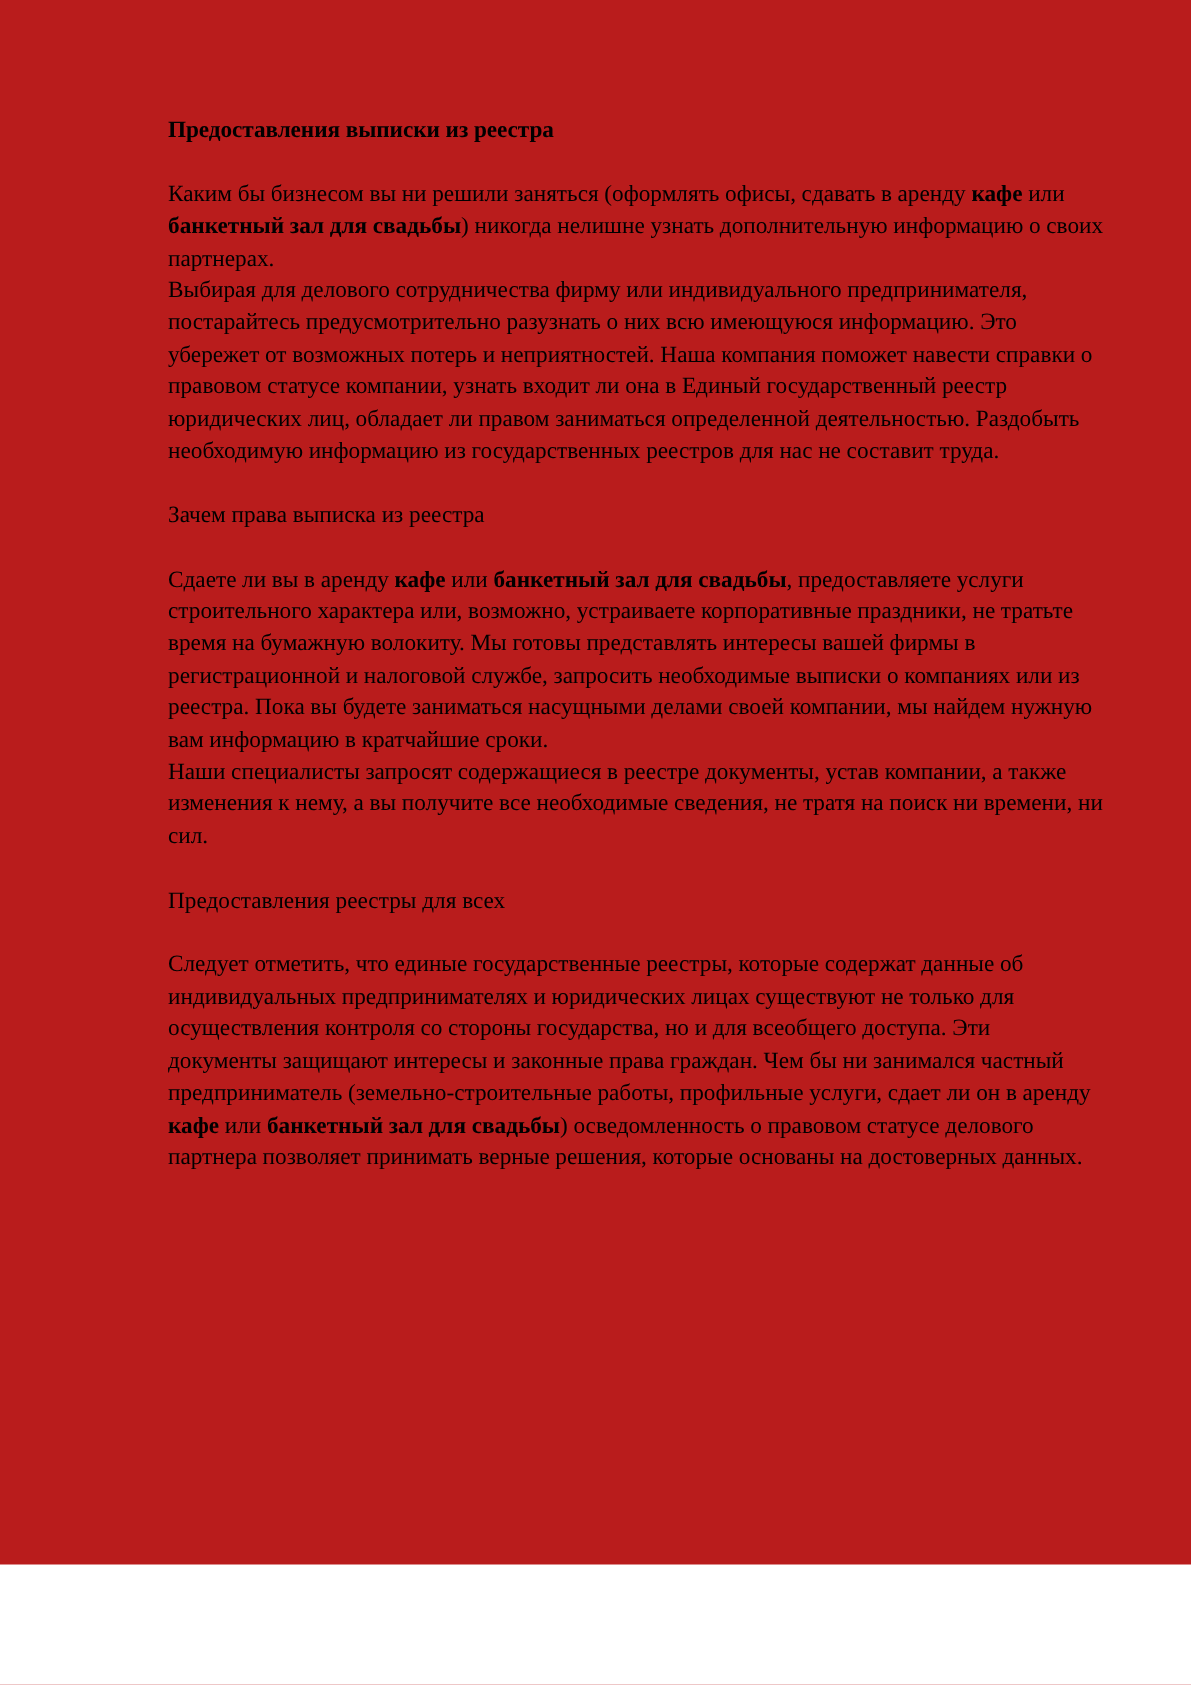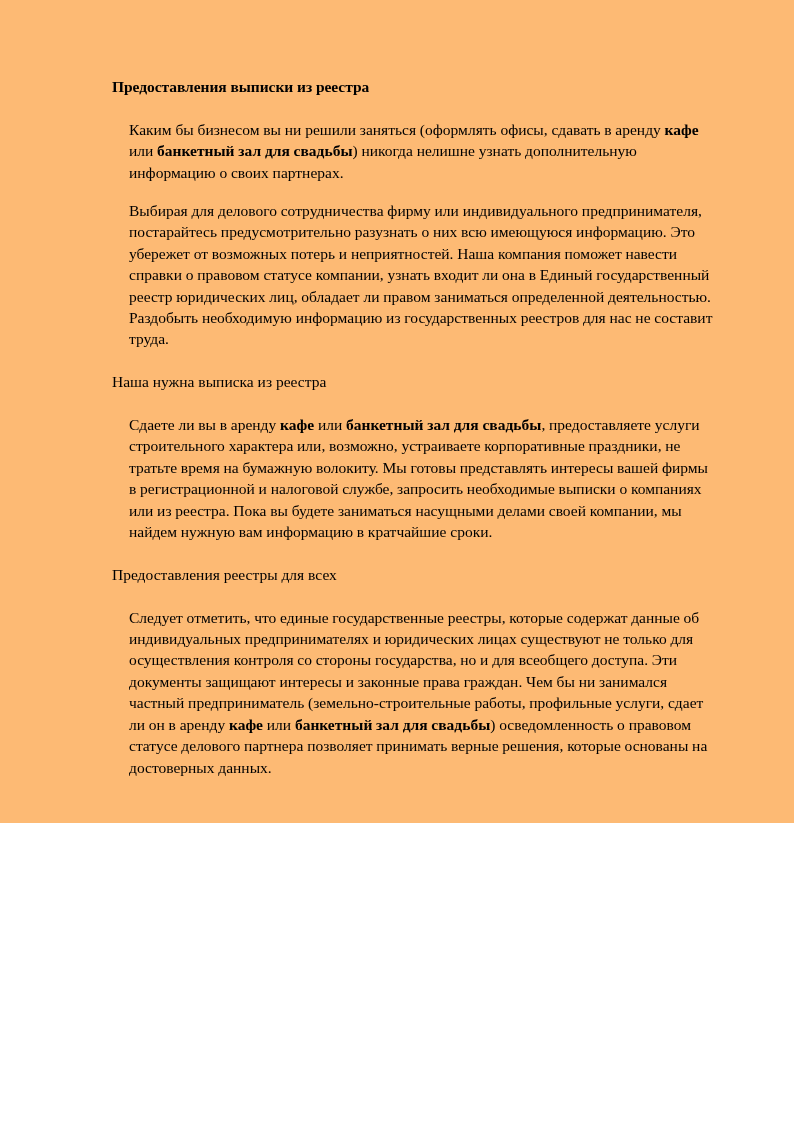--- a/index.html
+++ b/index.html
@@ -9,24 +9,24 @@
   }
   body {
     width: 794px;
     height: 1123px;
     font-family: "Liberation Serif", "DejaVu Serif", serif;
     color: #000000;
     overflow: hidden;
   }
   .page {
     width: 794px;
-    height: 823px;
+    height: 1043px;
     box-sizing: border-box;
     padding: 76px 59px 0 112px;
-    background: #fdba74;
+    background: #b91c1c;
     position: relative;
   }
   .doc-body {
     width: 624px;
   }
   .doc-title {
     font-size: 15.5px;
     font-weight: bold;
     line-height: 21.4px;
     margin: 0 0 21.4px 0;
@@ -35,21 +35,21 @@
   .subheading {
     font-size: 15.5px;
     font-weight: normal;
     line-height: 21.4px;
     margin: 21.4px 0 21.4px 0;
   }
   .para {
     font-size: 15.5px;
     font-weight: normal;
     line-height: 21.4px;
-    margin: 17px;
+    margin: 0;
     text-align: left;
     word-spacing: -0.1px;
   }
   .para b {
     font-weight: bold;
   }
   .block {
     margin: 0;
   }
 </style>
@@ -58,22 +58,23 @@
 
 <div class="page">
   <div class="doc-body">
     <h1 class="doc-title">Предоставления выписки из реестра</h1>
     <div id="sections-root">
         <div class="block">
           <p class="para"><span>Каким бы бизнесом вы ни решили заняться (оформлять офисы, сдавать в аренду </span><b>кафе</b><span> или </span><b>банкетный зал для свадьбы</b><span>) никогда нелишне узнать дополнительную информацию о своих партнерах.</span></p>
           <p class="para"><span>Выбирая для делового сотрудничества фирму или индивидуального предпринимателя, постарайтесь предусмотрительно разузнать о них всю имеющуюся информацию. Это убережет от возможных потерь и неприятностей. Наша компания поможет навести справки о правовом статусе компании, узнать входит ли она в Единый государственный реестр юридических лиц, обладает ли правом заниматься определенной деятельностью. Раздобыть необходимую информацию из государственных реестров для нас не составит труда.</span></p>
         </div>
         <div class="block">
-          <div class="subheading">Наша нужна выписка из реестра</div>
+          <div class="subheading">Зачем права выписка из реестра</div>
           <p class="para"><span>Сдаете ли вы в аренду </span><b>кафе</b><span> или </span><b>банкетный зал для свадьбы</b><span>, предоставляете услуги строительного характера или, возможно, устраиваете корпоративные праздники, не тратьте время на бумажную волокиту. Мы готовы представлять интересы вашей фирмы в регистрационной и налоговой службе, запросить необходимые выписки о компаниях или из реестра. Пока вы будете заниматься насущными делами своей компании, мы найдем нужную вам информацию в кратчайшие сроки.</span></p>
+          <p class="para"><span>Наши специалисты запросят содержащиеся в реестре документы, устав компании, а также изменения к нему, а вы получите все необходимые сведения, не тратя на поиск ни времени, ни сил.</span></p>
         </div>
         <div class="block">
           <div class="subheading">Предоставления реестры для всех</div>
           <p class="para"><span>Следует отметить, что единые государственные реестры, которые содержат данные об индивидуальных предпринимателях и юридических лицах существуют не только для осуществления контроля со стороны государства, но и для всеобщего доступа. Эти документы защищают интересы и законные права граждан. Чем бы ни занимался частный предприниматель (земельно-строительные работы, профильные услуги, сдает ли он в аренду </span><b>кафе</b><span> или </span><b>банкетный зал для свадьбы</b><span>) осведомленность о правовом статусе делового партнера позволяет принимать верные решения, которые основаны на достоверных данных.</span></p>
         </div>
       </div>
   </div>
 </div>
 
 </body></html>

